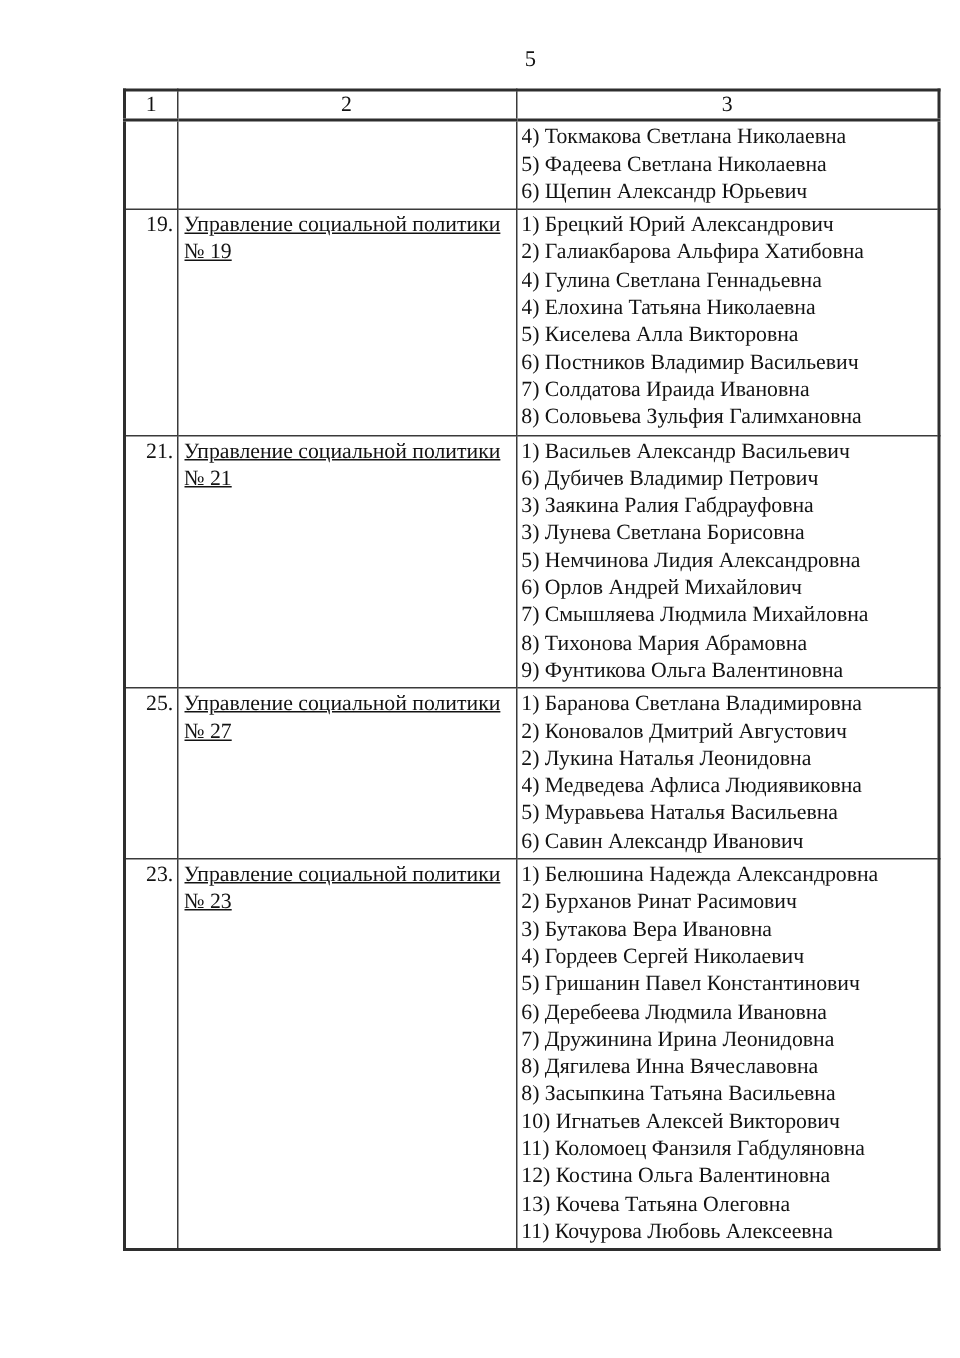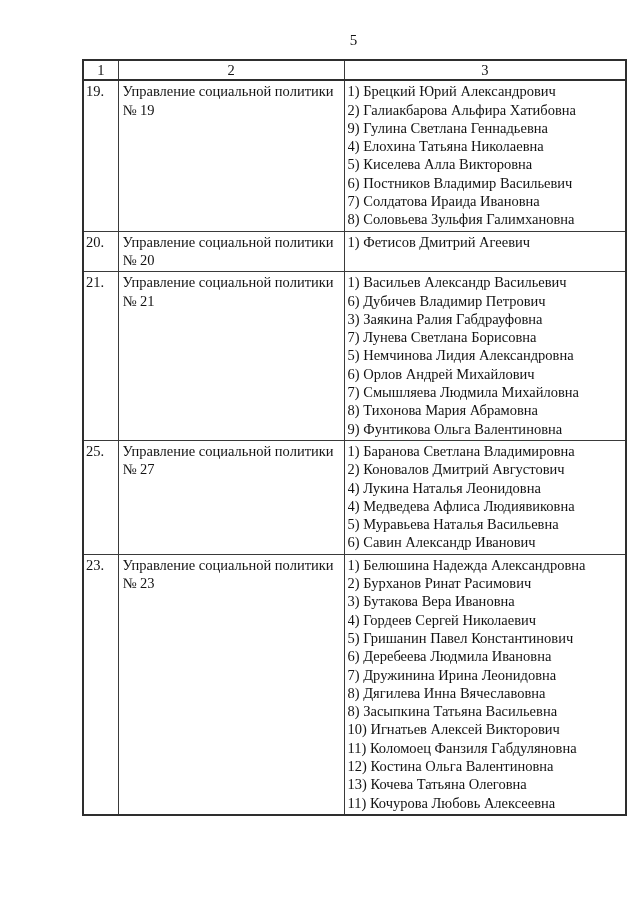--- a/index.html
+++ b/index.html
@@ -37,22 +37,22 @@
     font-size: 14.5px;
     line-height: 18.3px;
     font-weight: normal;
   }
   table.doc-table thead th {
     text-align: center;
     height: 19px;
     padding: 0;
     border-bottom: 2px solid #2e2e2e;
   }
-  td.col-num  { text-align: left; padding: 1px 2px 2px 2px; }
-  td.col-dept { padding: 1px 3px 2px 4px; }
+  td.col-num  { text-align: right; padding: 1px 2px 2px 2px; }
+  td.col-dept { padding: 1px 3px 2px 4px; text-decoration: underline; }
   td.col-names{ padding: 1px 2px 2px 3px; }
   .dept-line, .name-line { white-space: nowrap; overflow: hidden; }
 </style>
 </head>
 <body>
 
 <div class="page">
   <div class="page-number">5</div>
 
   <table class="doc-table">
@@ -63,74 +63,73 @@
       </colgroup>
     <thead>
       <tr>
         <th>1</th>
         <th>2</th>
         <th>3</th>
       </tr>
     </thead>
     <tbody id="table-body">
         <tr>
+          <td class="col-num"></td>
+          <td class="col-dept"></td>
+          <td class="col-names">
+            <div class="name-line">4) Токмакова Светлана Николаевна</div>
+            <div class="name-line">5) Фадеева Светлана Николаевна</div>
+            <div class="name-line">6) Щепин Александр Юрьевич</div>
+          </td>
+        </tr>
+        <tr>
           <td class="col-num">19.</td>
           <td class="col-dept">
             <div class="dept-line">Управление социальной политики</div>
             <div class="dept-line">№ 19</div>
           </td>
           <td class="col-names">
             <div class="name-line">1) Брецкий Юрий Александрович</div>
             <div class="name-line">2) Галиакбарова Альфира Хатибовна</div>
-            <div class="name-line">9) Гулина Светлана Геннадьевна</div>
+            <div class="name-line">4) Гулина Светлана Геннадьевна</div>
             <div class="name-line">4) Елохина Татьяна Николаевна</div>
             <div class="name-line">5) Киселева Алла Викторовна</div>
             <div class="name-line">6) Постников Владимир Васильевич</div>
             <div class="name-line">7) Солдатова Ираида Ивановна</div>
             <div class="name-line">8) Соловьева Зульфия Галимхановна</div>
-          </td>
-        </tr>
-        <tr>
-          <td class="col-num">20.</td>
-          <td class="col-dept">
-            <div class="dept-line">Управление социальной политики</div>
-            <div class="dept-line">№ 20</div>
-          </td>
-          <td class="col-names">
-            <div class="name-line">1) Фетисов Дмитрий Агеевич</div>
           </td>
         </tr>
         <tr>
           <td class="col-num">21.</td>
           <td class="col-dept">
             <div class="dept-line">Управление социальной политики</div>
             <div class="dept-line">№ 21</div>
           </td>
           <td class="col-names">
             <div class="name-line">1) Васильев Александр Васильевич</div>
             <div class="name-line">6) Дубичев Владимир Петрович</div>
             <div class="name-line">3) Заякина Ралия Габдрауфовна</div>
-            <div class="name-line">7) Лунева Светлана Борисовна</div>
+            <div class="name-line">3) Лунева Светлана Борисовна</div>
             <div class="name-line">5) Немчинова Лидия Александровна</div>
             <div class="name-line">6) Орлов Андрей Михайлович</div>
             <div class="name-line">7) Смышляева Людмила Михайловна</div>
             <div class="name-line">8) Тихонова Мария Абрамовна</div>
             <div class="name-line">9) Фунтикова Ольга Валентиновна</div>
           </td>
         </tr>
         <tr>
           <td class="col-num">25.</td>
           <td class="col-dept">
             <div class="dept-line">Управление социальной политики</div>
             <div class="dept-line">№ 27</div>
           </td>
           <td class="col-names">
             <div class="name-line">1) Баранова Светлана Владимировна</div>
             <div class="name-line">2) Коновалов Дмитрий Августович</div>
-            <div class="name-line">4) Лукина Наталья Леонидовна</div>
+            <div class="name-line">2) Лукина Наталья Леонидовна</div>
             <div class="name-line">4) Медведева Афлиса Людиявиковна</div>
             <div class="name-line">5) Муравьева Наталья Васильевна</div>
             <div class="name-line">6) Савин Александр Иванович</div>
           </td>
         </tr>
         <tr>
           <td class="col-num">23.</td>
           <td class="col-dept">
             <div class="dept-line">Управление социальной политики</div>
             <div class="dept-line">№ 23</div>

